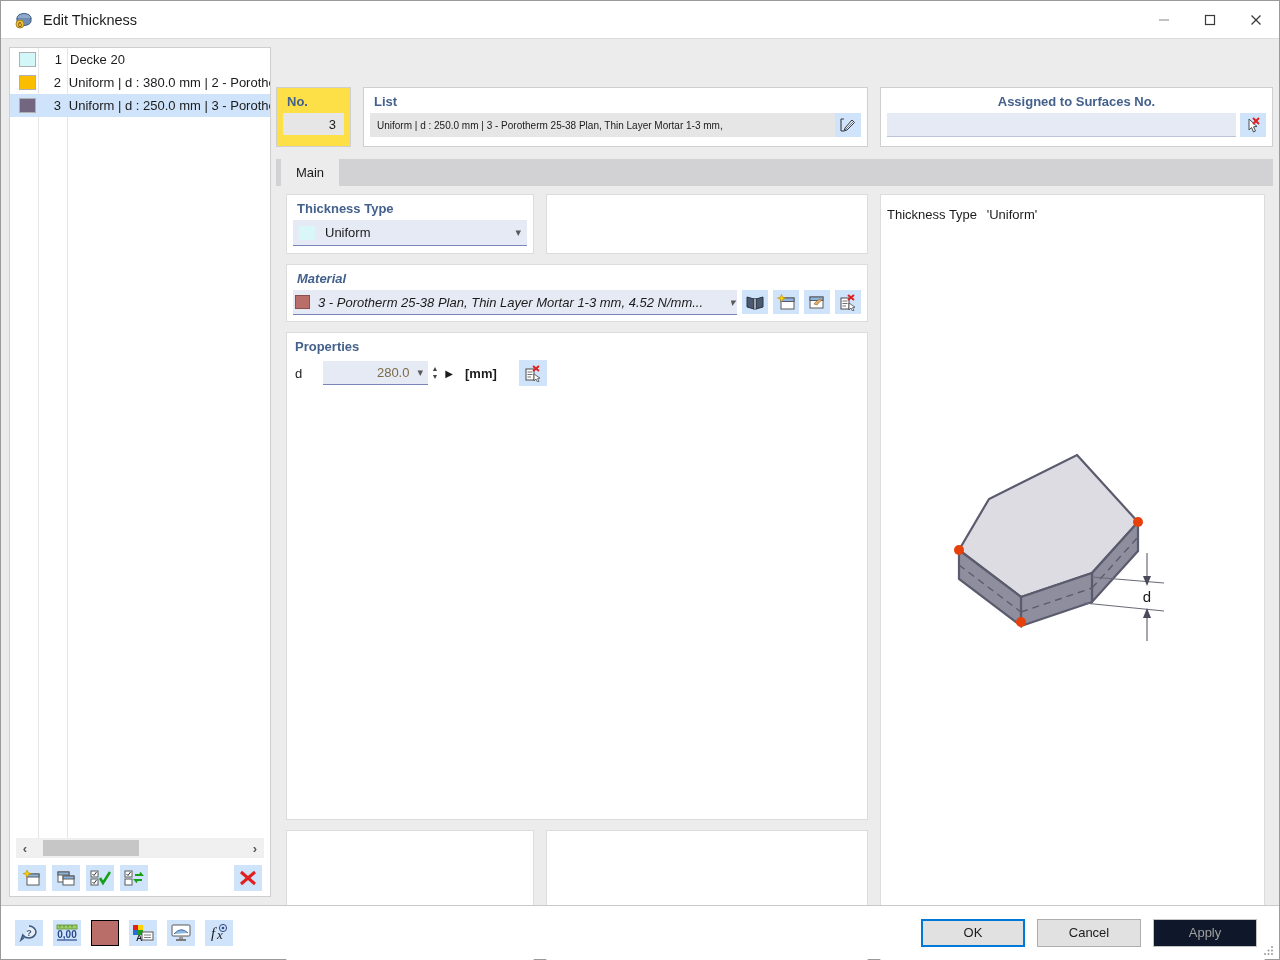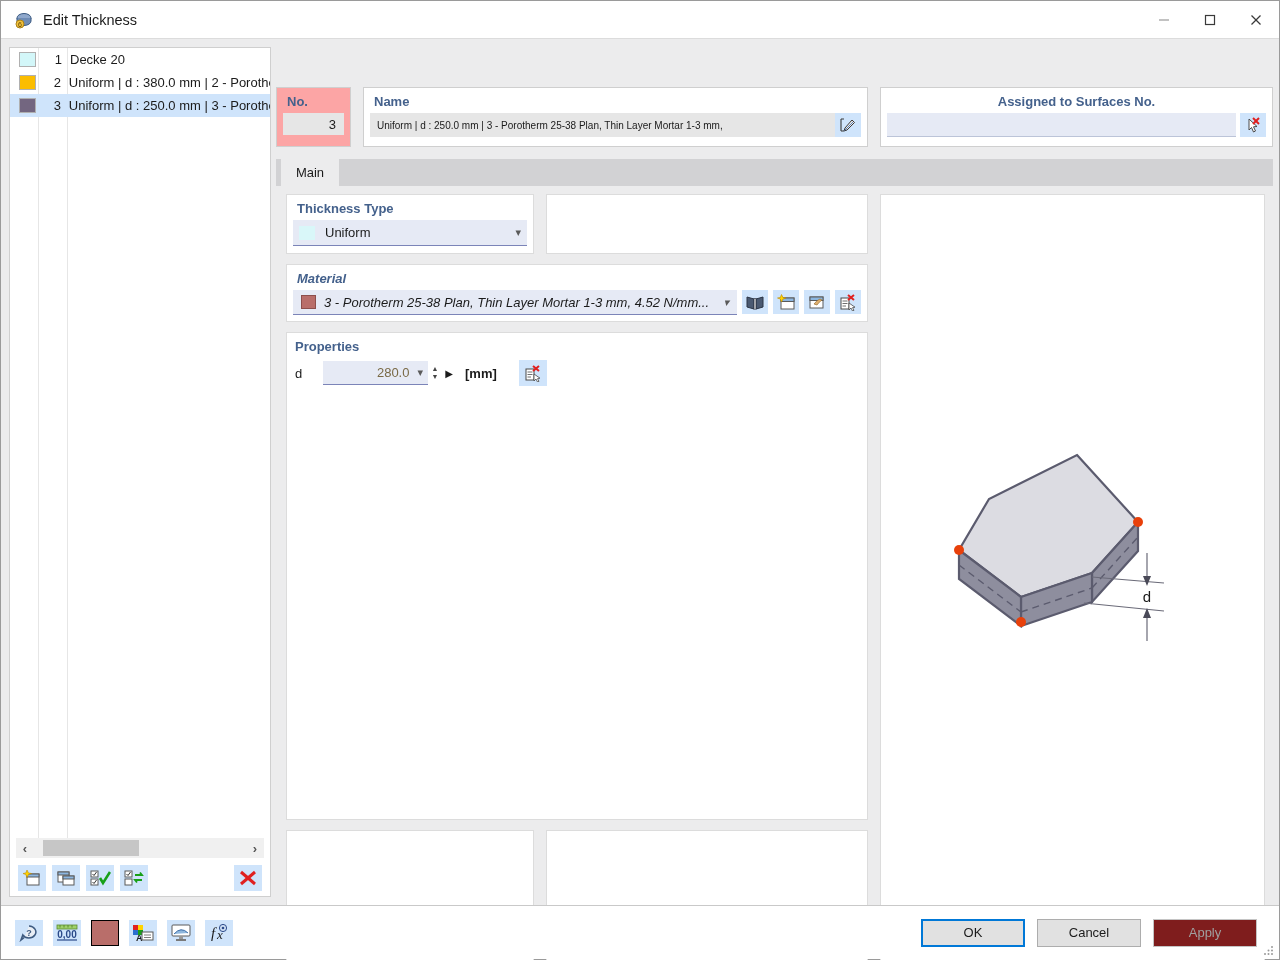--- a/index.html
+++ b/index.html
@@ -90,21 +90,21 @@
   }
   .tbtn {
     width: 28px; height: 26px; background: #cfe4fb;
     display: flex; align-items: center; justify-content: center;
   }
   .tbtn.sep { margin-left: auto; }
 
   
   .no-panel {
     position: absolute; left: 275px; top: 48px; width: 75px; height: 60px;
-    background: #fca5a5; border: 1px solid #cfcfcf;
+    background: #fde047; border: 1px solid #cfcfcf;
   }
   .field-ro {
     margin: 0 6px; height: 22px; background: #e6e6e6;
     display: flex; align-items: center; justify-content: flex-end;
     padding-right: 8px; color: #1b1b1b; font-size: 13px;
   }
   .name-panel {
     position: absolute; left: 362px; top: 48px; width: 505px; height: 60px;
     background: #fff; border: 1px solid #cfcfcf;
   }
@@ -155,21 +155,21 @@
   }
   .tt-swatch { width: 16px; height: 14px; background: #d9f7f9; margin-right: 10px; }
   .chev { margin-left: auto; color: #5a5a5a; font-size: 11px; }
 
   .tt-blank { left: 270px; top: 8px; width: 322px; height: 60px; }
 
   .mat-panel { left: 10px; top: 78px; width: 582px; height: 58px; font-style: italic; }
   .mat-row { margin: 0 6px; display: flex; height: 25px; gap: 5px; }
   .mat-combo {
     flex: 1; background: #e6eaf5; border-bottom: 1px solid #7b84b8;
-    display: flex; align-items: center; padding: 0 8px;
+    display: flex; align-items: center; padding: 0 2px;
     font-size: 13px; color: #1b1b1b; white-space: nowrap; overflow: hidden;
   }
   .mat-swatch {
     width: 15px; height: 14px; background: #b96e6a; border: 1px solid #8d4f4c;
     margin-right: 8px; flex: none;
   }
 
   .props-panel { left: 10px; top: 146px; width: 582px; height: 488px; }
   .props-label { padding: 6px 0 0 8px; }
   .thickness-label { padding: 10px 0 0 8px; font-size: 13px; color: #1b1b1b; }
@@ -224,21 +224,21 @@
   }
   .bb-btn.swatchbtn { background: #b96e6a; border: 1px solid #000; }
   .bb-right { margin-left: auto; display: flex; gap: 12px; margin-right: 22px; justify-content: space-between; }
   .dlg-btn {
     width: 104px; height: 28px;
     background: #e1e1e1; border: 1px solid #adadad;
     display: flex; align-items: center; justify-content: center;
     font-size: 13px; color: #1b1b1b;
   }
   .dlg-btn.default { border: 2px solid #0078d7; }
-  .dlg-btn.disabled { color: #a0a0a0; background: #7f1d1d; border-color: #c4c4c4; }
+  .dlg-btn.disabled { color: #a0a0a0; background: #0f172a; border-color: #c4c4c4; }
   .grip {
     position: absolute; right: 4px; bottom: 3px;
     width: 12px; height: 12px; color: #9a9a9a; font-size: 9px;
   }
 </style>
 </head>
 <body>
 
 <div class="window">
 
@@ -343,21 +343,21 @@
         </div>
       </div>
     </div>
 
     <div class="no-panel">
       <div class="group-caption">No.</div>
       <div class="field-ro">3</div>
     </div>
 
     <div class="name-panel">
-      <div class="group-caption">Name</div>
+      <div class="group-caption">List</div>
       <div class="name-input-row">
         <div class="name-input">Uniform | d : 250.0 mm | 3 - Porotherm 25-38 Plan, Thin Layer Mortar 1-3 mm,</div>
         <div class="icon-btn">
           <svg width="18" height="16" viewBox="0 0 18 16">
             <path d="M2 2 h3 M2 2 v12 M2 14 h3" stroke="#3a3a3a" fill="none" stroke-width="1.1"></path>
             <path d="M13 3 L15.5 5.5 L8 13 L5 14 L6 11 Z" fill="#eaeaea" stroke="#3a3a3a" stroke-width="1"></path>
             <line x1="5.5" y1="13.5" x2="14" y2="5" stroke="#5a7fb5" stroke-width="1"></line>
           </svg>
         </div>
       </div>
@@ -462,20 +462,24 @@
               <path d="M10 9 L10 16 L12 14 L13.5 17 L15 16.3 L13.5 13.6 L16 13.2 Z" fill="#fff" stroke="#4a4a4a" stroke-width=".8"></path>
             </svg>
           </div>
         </div>
       </div>
 
       <div class="white-box low-left"></div>
       <div class="white-box low-right"></div>
 
       <div class="graphic-panel">
+        <div class="graphic-caption">
+          <span>Thickness Type</span>
+          <span class="q">'Uniform'</span>
+        </div>
 
         <svg class="slab-svg" width="385" height="420" viewBox="0 0 385 420">
 
           <polygon points="196,30 257,97 211,148 140,172 78,125 108,74" fill="#dcdce2" stroke="#5b5b6e" stroke-width="2.2"></polygon>
 
           <polygon points="257,97 257,126 211,177 211,148" fill="#8e8e9e" stroke="#5b5b6e" stroke-width="2.2"></polygon>
 
           <polygon points="211,148 211,177 140,201 140,172" fill="#8e8e9e" stroke="#5b5b6e" stroke-width="2.2"></polygon>
 
           <polygon points="140,172 140,201 78,154 78,125" fill="#8e8e9e" stroke="#5b5b6e" stroke-width="2.2"></polygon>

